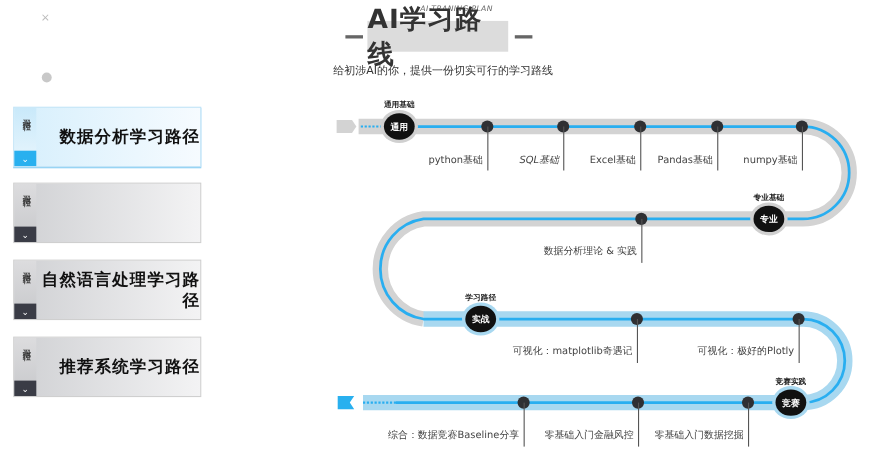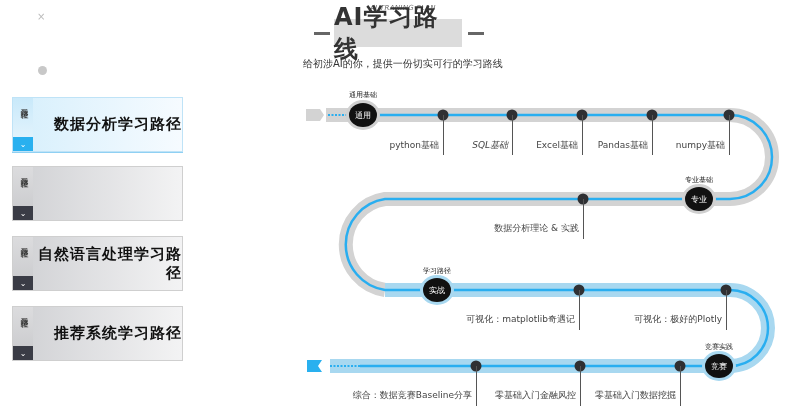--- a/index.html
+++ b/index.html
@@ -22,34 +22,34 @@
 
   .card.active { border-color:#bfe3f7; background:linear-gradient(90deg,#d6effc 0%,#f6fbff 100%);
                  box-shadow:0 1px 0 #8fd0f3; }
   .card.active .tab { background:linear-gradient(180deg,#c9e9fa,#e9f6fd); }
   .card.active .tab .tab-chev { background:#29b0ef; }
   .card.inactive { background:linear-gradient(90deg,#cfd0d3 0%,#f3f3f4 100%); }
   .card.inactive .tab { background:linear-gradient(180deg,#dcdcde,#c7c8cb); }
   .card.inactive .tab .tab-chev { background:#3a3c46; }
 
   
-  .plan-sub { position:absolute; left:370px; top:4px; width:78px; text-align:left; font-size:7px;
+  .plan-sub { position:absolute; left:370px; top:4px; width:78px; text-align:right; font-size:7px;
               font-style:italic; color:#666; letter-spacing:0.3px; }
   .title-box { position:absolute; left:334px; top:19px; width:128px; height:28px; background:#dcdcdc;
                display:flex; align-items:center; justify-content:center; font-size:24px; font-weight:bold;
                color:#333; letter-spacing:1px; }
   .title-dash { position:absolute; top:32px; width:16px; height:3px; background:#666; }
   .subtitle { position:absolute; left:303px; top:57px; font-size:10px; color:#333; }
 
   
   .roadmap { position:absolute; left:0; top:0; width:800px; height:411px; pointer-events:none; }
   .node-label { position:absolute; font-size:9px; color:#444; white-space:nowrap; }
-  .stage-label { position:absolute; font-size:7px; font-weight:normal; color:#222; white-space:nowrap; transform:translateX(-50%); }
+  .stage-label { position:absolute; font-size:7px; font-weight:bold; color:#222; white-space:nowrap; transform:translateX(-50%); }
   .stage-badge { position:absolute; width:28px; height:24px; border-radius:50%; background:#111;
-                 color:#fff; font-size:8px; font-weight:normal; display:flex; align-items:center; justify-content:center;
+                 color:#fff; font-size:8px; font-weight:bold; display:flex; align-items:center; justify-content:center;
                  transform:translate(-50%,-50%); box-shadow:0 0 0 3px #d0d0d0; }
   .stage-badge.blue { box-shadow:0 0 0 3px #a8d8f0; }
   .mile { position:absolute; width:11px; height:11px; border-radius:50%; background:#2f3033;
           transform:translate(-50%,-50%); cursor:pointer; pointer-events:auto; }
   .stem { position:absolute; width:1px; background:#555; }
 </style>
 </head>
 <body>
 
 <div class="close-x">×</div>

